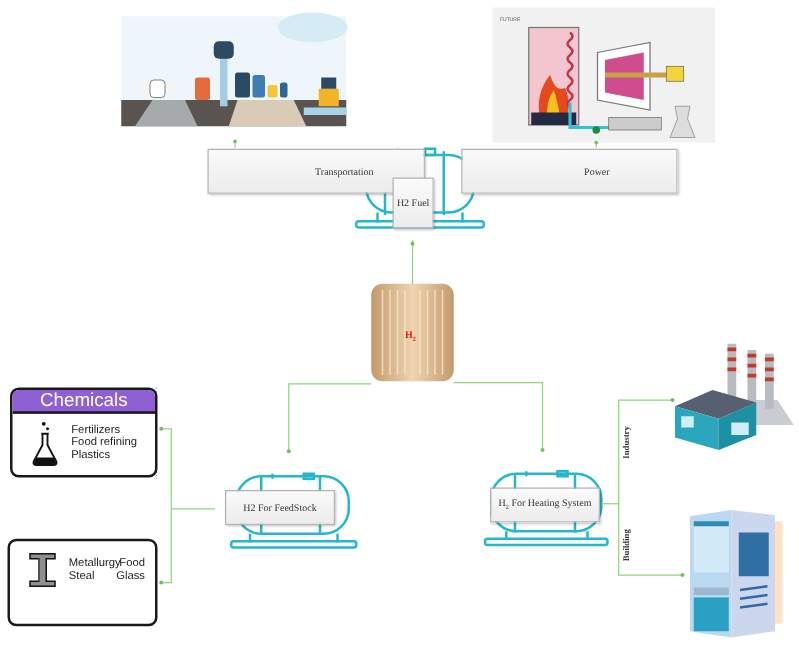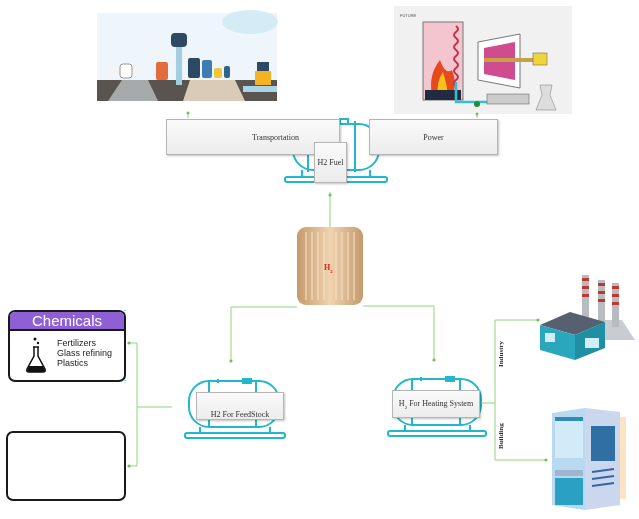--- a/index.html
+++ b/index.html
@@ -172,49 +172,63 @@
     <rect x="555" y="470" width="28" height="6" fill="#9fb6cf"></rect>
   </g>
 </svg>
 
 <div class="boxlbl" style="left:166px;top:119px;width:127px;height:34px;padding-left:45px;">
   <span>Transportation</span>
 </div>
 <div class="boxlbl" style="left:314px;top:142px;width:31px;height:39px;">
   <span>H2 Fuel</span>
 </div>
-<div class="boxlbl" style="left:369px;top:119px;width:127px;height:34px;">
+<div class="boxlbl" style="left:369px;top:119px;width:127px;height:34px;padding-left:44px;">
   <span>Power</span>
 </div>
 
 <div class="h2txt" style="left:324px;top:263px;">
   <span>H</span><sub style="font-size:5px;">2</sub>
 </div>
 
-<div class="boxlbl" style="left:196px;top:392px;width:86px;height:26px;align-items:flex-end;">
+<div class="boxlbl" style="left:180px;top:392px;width:86px;height:26px;">
   <span>H2 For FeedStock</span>
 </div>
 <div class="boxlbl" style="left:392px;top:390px;width:86px;height:26px;">
   <span><span>H</span><sub style="font-size:5px;">2</sub><span> For Heating System</span></span>
 </div>
 
 <div class="vlabel" style="left:497px;top:367px;">Industry</div>
 <div class="vlabel" style="left:497px;top:449px;">Building</div>
 
 <div class="card" style="left:8px;top:310px;width:114px;height:68px;">
   <div class="card-head">Chemicals</div>
   <div class="card-body" style="height:49px;">
     <svg width="24" height="40" style="left:14px;top:5px;">
       <circle cx="11" cy="3" r="1.5" fill="#111"></circle>
       <circle cx="14" cy="7" r="1.2" fill="#111"></circle>
       <path d="M9,11 h6 M10,11 v9 l-7,13 q-1,3 2,3 h14 q3,0 2,-3 l-7,-13 v-9" fill="none" stroke="#111" stroke-width="1.5"></path>
       <path d="M5,30 h14 l2,4 q0,2 -2,2 h-14 q-2,0 -2,-2 Z" fill="#111"></path>
     </svg>
     <div style="position:absolute;left:47px;top:7px;">
       <div>Fertilizers</div>
-      <div>Glass refining</div>
+      <div>Food refining</div>
       <div>Plastics</div>
     </div>
   </div>
 </div>
 
 <div class="card" style="left:6px;top:431px;width:116px;height:66px;">
+  <div class="card-body" style="height:47px;">
+    <svg width="26" height="36" style="left:13px;top:6px;">
+      <path d="M3,4 h20 v4 h-7 v18 h7 v4 h-20 v-4 h7 v-18 h-7 Z" fill="#8f8f8f" stroke="#111" stroke-width="1.2"></path>
+      <path d="M10,8 v18" stroke="#555" stroke-width="1"></path>
+    </svg>
+    <div style="position:absolute;left:47px;top:12px;">
+      <div>Metallurgy</div>
+      <div>Steal</div>
+    </div>
+    <div style="position:absolute;right:8px;top:12px;text-align:right;">
+      <div>Food</div>
+      <div>Glass</div>
+    </div>
+  </div>
 </div>
 
 </body></html>

